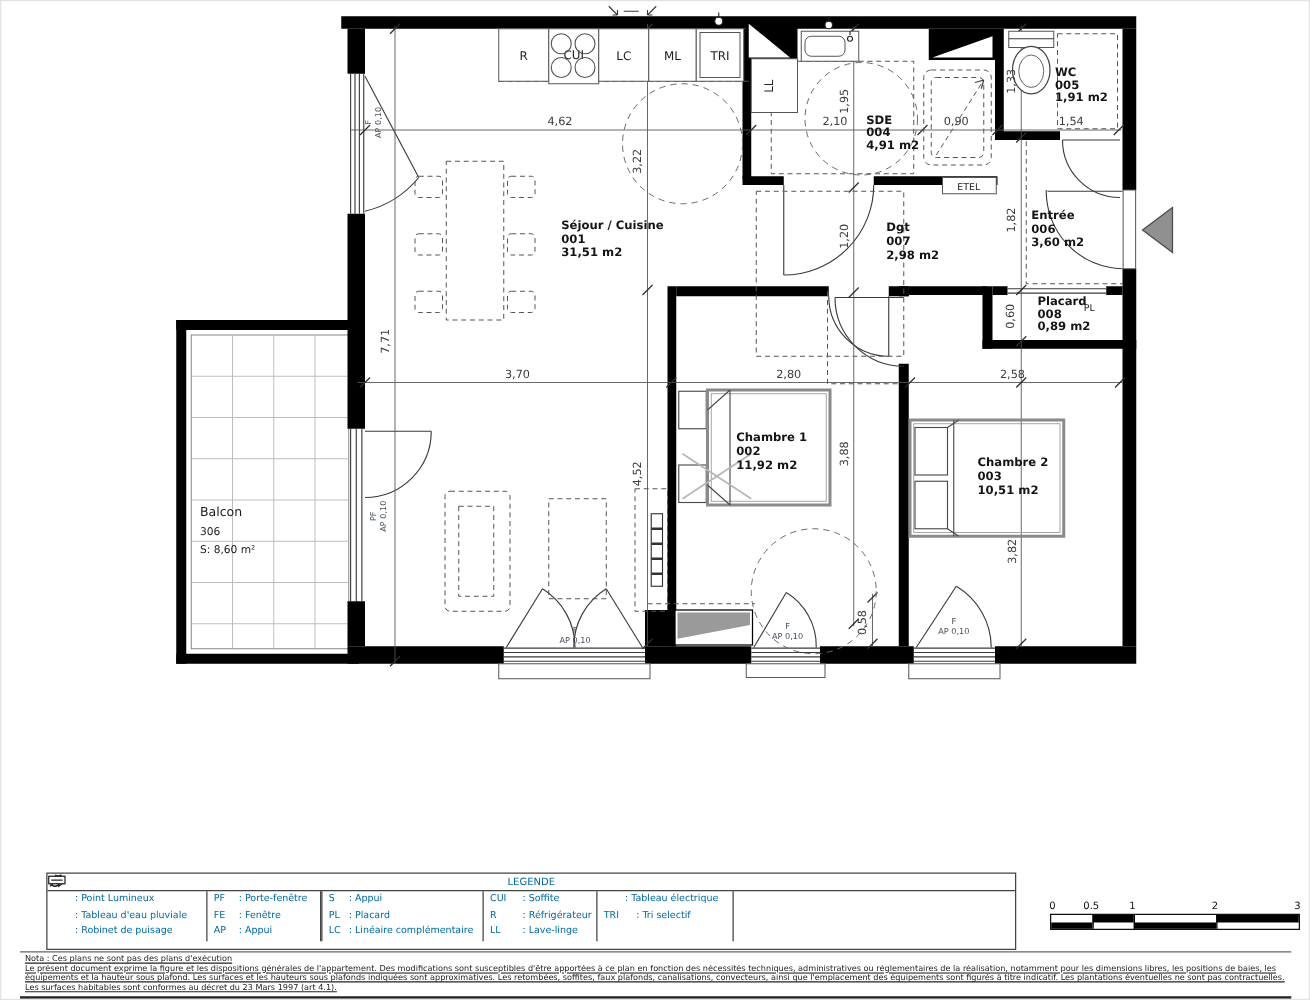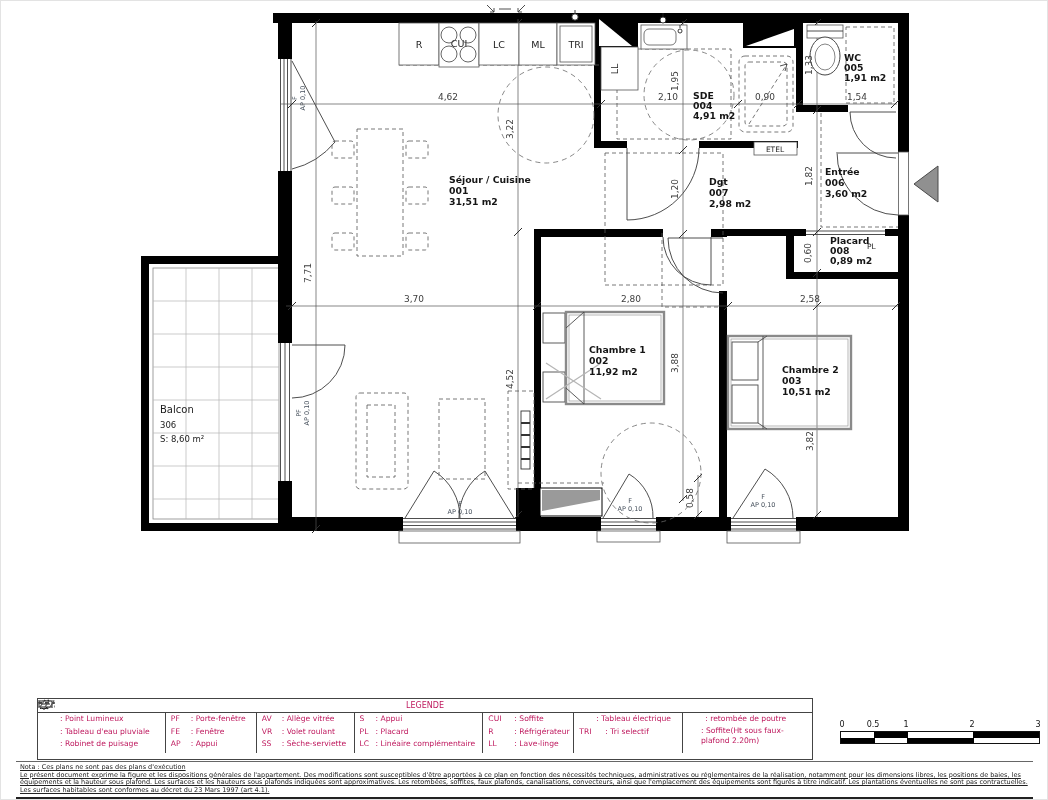--- a/index.html
+++ b/index.html
@@ -19,21 +19,21 @@
   .tick{stroke:#2e2e2e;stroke-width:1;}
   .t-room{font-size:9.3px;font-weight:bold;fill:#151515;}
   .t-bal{font-size:10px;fill:#1c1c1c;}
   .t-bal2{font-size:8.5px;fill:#1c1c1c;}
   .t-dim{font-size:9px;fill:#3d3d3d;}
   .t-win{font-size:6.5px;fill:#46505c;}
   .t-app{font-size:9.5px;fill:#222;}
   .t-sm{font-size:7.5px;fill:#222;}
 
   .legend{position:absolute;left:36px;top:697px;width:776px;height:62px;border:1px solid #444;
-          box-sizing:border-box;color:#be185d;background:#fff;}
+          box-sizing:border-box;color:#0369a1;background:#fff;}
   .legend-title{height:13px;line-height:13px;text-align:center;font-size:8px;border-bottom:1px solid #444;}
   .legend-cols{display:flex;height:47px;}
   .lcol{box-sizing:border-box;padding:0 5px;font-size:7.6px;line-height:12.5px;}
   .lcol-sep{width:1px;height:40px;background:#444;}
   .lrow{display:flex;align-items:center;white-space:nowrap;}
   .labbr{display:inline-block;min-width:20px;}
   .labbr.w26{min-width:26px;}
   .labbr.w16{min-width:16px;}
   .licon{display:inline-flex;width:17px;justify-content:flex-start;align-items:center;}
   .lwrap{white-space:normal;line-height:10.5px;}
@@ -492,34 +492,20 @@
       <div class="lrow">
             <span class="labbr">FE</span>
             <span>: Fenêtre</span>
           </div>
       <div class="lrow">
             <span class="labbr">AP</span>
             <span>: Appui</span>
           </div>
     </div>
     <div class="lcol-sep"></div>
-    <div class="lcol c3">
-      <div class="lrow">
-            <span class="labbr">AV</span>
-            <span>: Allège vitrée</span>
-          </div>
-      <div class="lrow">
-            <span class="labbr">VR</span>
-            <span>: Volet roulant</span>
-          </div>
-      <div class="lrow">
-            <span class="labbr">SS</span>
-            <span>: Sèche-serviette</span>
-          </div>
-    </div>
     <div class="lcol-sep"></div>
     <div class="lcol c4">
       <div class="lrow">
             <span class="labbr w16">S</span>
             <span>: Appui</span>
           </div>
       <div class="lrow">
             <span class="labbr w16">PL</span>
             <span>: Placard</span>
           </div>
@@ -553,39 +539,20 @@
               </svg>
         </span>
         <span>: Tableau électrique</span>
       </div>
       <div class="lrow">
             <span class="labbr w26">TRI</span>
             <span>: Tri selectif</span>
           </div>
     </div>
     <div class="lcol-sep"></div>
-    <div class="lcol c7">
-      <div class="lrow">
-        <span class="licon">
-          <svg width="18" height="8">
-                <line x1="0" y1="4" x2="17" y2="4" stroke="#444" stroke-width="2" stroke-dasharray="4 3"></line>
-              </svg>
-        </span>
-        <span>: retombée de poutre</span>
-      </div>
-      <div class="lrow" style="align-items:flex-start;">
-        <span class="licon" style="margin-top:1px;">
-          <svg width="18" height="10">
-                <rect x="0.5" y="1.5" width="16" height="7" fill="none" stroke="#777" stroke-width="0.8" stroke-dasharray="2 1.5"></rect>
-                <path d="M 2,8 L 6,2 M 7,8 L 11,2 M 12,8 L 16,2" stroke="#555" stroke-width="1.2" fill="none"></path>
-              </svg>
-        </span>
-        <span class="lwrap">: Soffite(Ht sous faux-plafond 2.20m)</span>
-      </div>
-    </div>
   </div>
 </div>
 
 <div class="notes">
   <div>Nota : Ces plans ne sont pas des plans d'exécution</div>
   <div>Le présent document exprime la figure et les dispositions générales de l'appartement. Des modifications sont susceptibles d'être apportées à ce plan en fonction des nécessités techniques, administratives ou réglementaires de la réalisation, notamment pour les dimensions libres, les positions de baies, les</div>
   <div>équipements et la hauteur sous plafond. Les surfaces et les hauteurs sous plafonds indiquées sont approximatives. Les retombées, soffites, faux plafonds, canalisations, convecteurs, ainsi que l'emplacement des équipements sont figurés à titre indicatif. Les plantations éventuelles ne sont pas contractuelles.</div>
   <div>Les surfaces habitables sont conformes au décret du 23 Mars 1997 (art 4.1).</div>
 </div>
 

